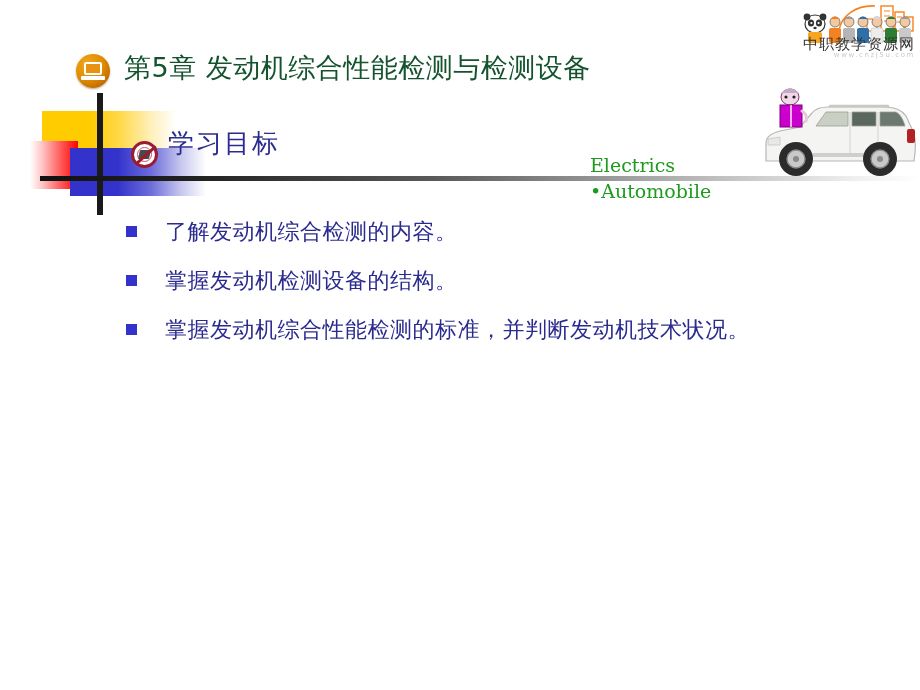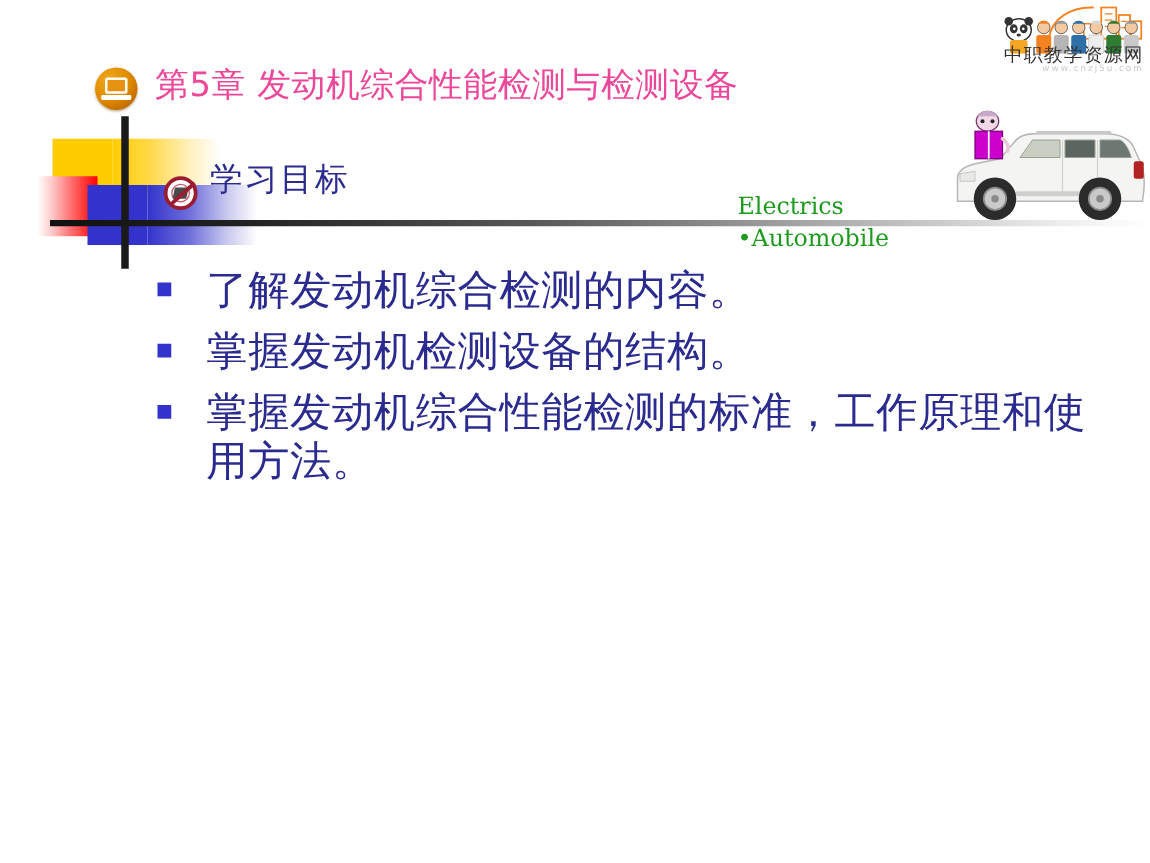--- a/index.html
+++ b/index.html
@@ -54,21 +54,21 @@
     width: 24px; height: 4px;
     background: #fff;
     border-radius: 1px;
   }
   #title-text {
     position: absolute;
     left: 124px; top: 28px;
     font-family: "DejaVu Sans", sans-serif;
     font-size: 27px;
     font-weight: 400;
-    color: #ec4899;
+    color: #14532d;
     letter-spacing: .5px;
     white-space: nowrap;
   }
 
   
   #site-logo {
     position: absolute;
     right: 3px; top: 1px;
     width: 118px; height: 58px;
     background: #ffffff;
@@ -234,21 +234,21 @@
   .bullet-marker {
     flex: 0 0 auto;
     width: 11px; height: 11px;
     background: #3333CC;
     margin-top: 14px;
     margin-right: 28px;
   }
   .bullet-text {
     flex: 1 1 auto;
     font-family: "DejaVu Sans", sans-serif;
-    font-size: 33px;
+    font-size: 22px;
     color: #2B2B8F;
     line-height: 39px;
     letter-spacing: .5px;
   }
 </style>
 </head>
 <body>
 
 <div id="slide">
 
@@ -389,17 +389,17 @@
     <div class="bullet-row">
       <span class="bullet-marker"></span>
       <span class="bullet-text">了解发动机综合检测的内容。</span>
     </div>
     <div class="bullet-row">
       <span class="bullet-marker"></span>
       <span class="bullet-text">掌握发动机检测设备的结构。</span>
     </div>
     <div class="bullet-row">
       <span class="bullet-marker"></span>
-      <span class="bullet-text">掌握发动机综合性能检测的标准，工作原理和使用方法。</span>
+      <span class="bullet-text">掌握发动机综合性能检测的标准，并判断发动机技术状况。</span>
     </div>
   </div>
 
 </div>
 
 </body></html>

